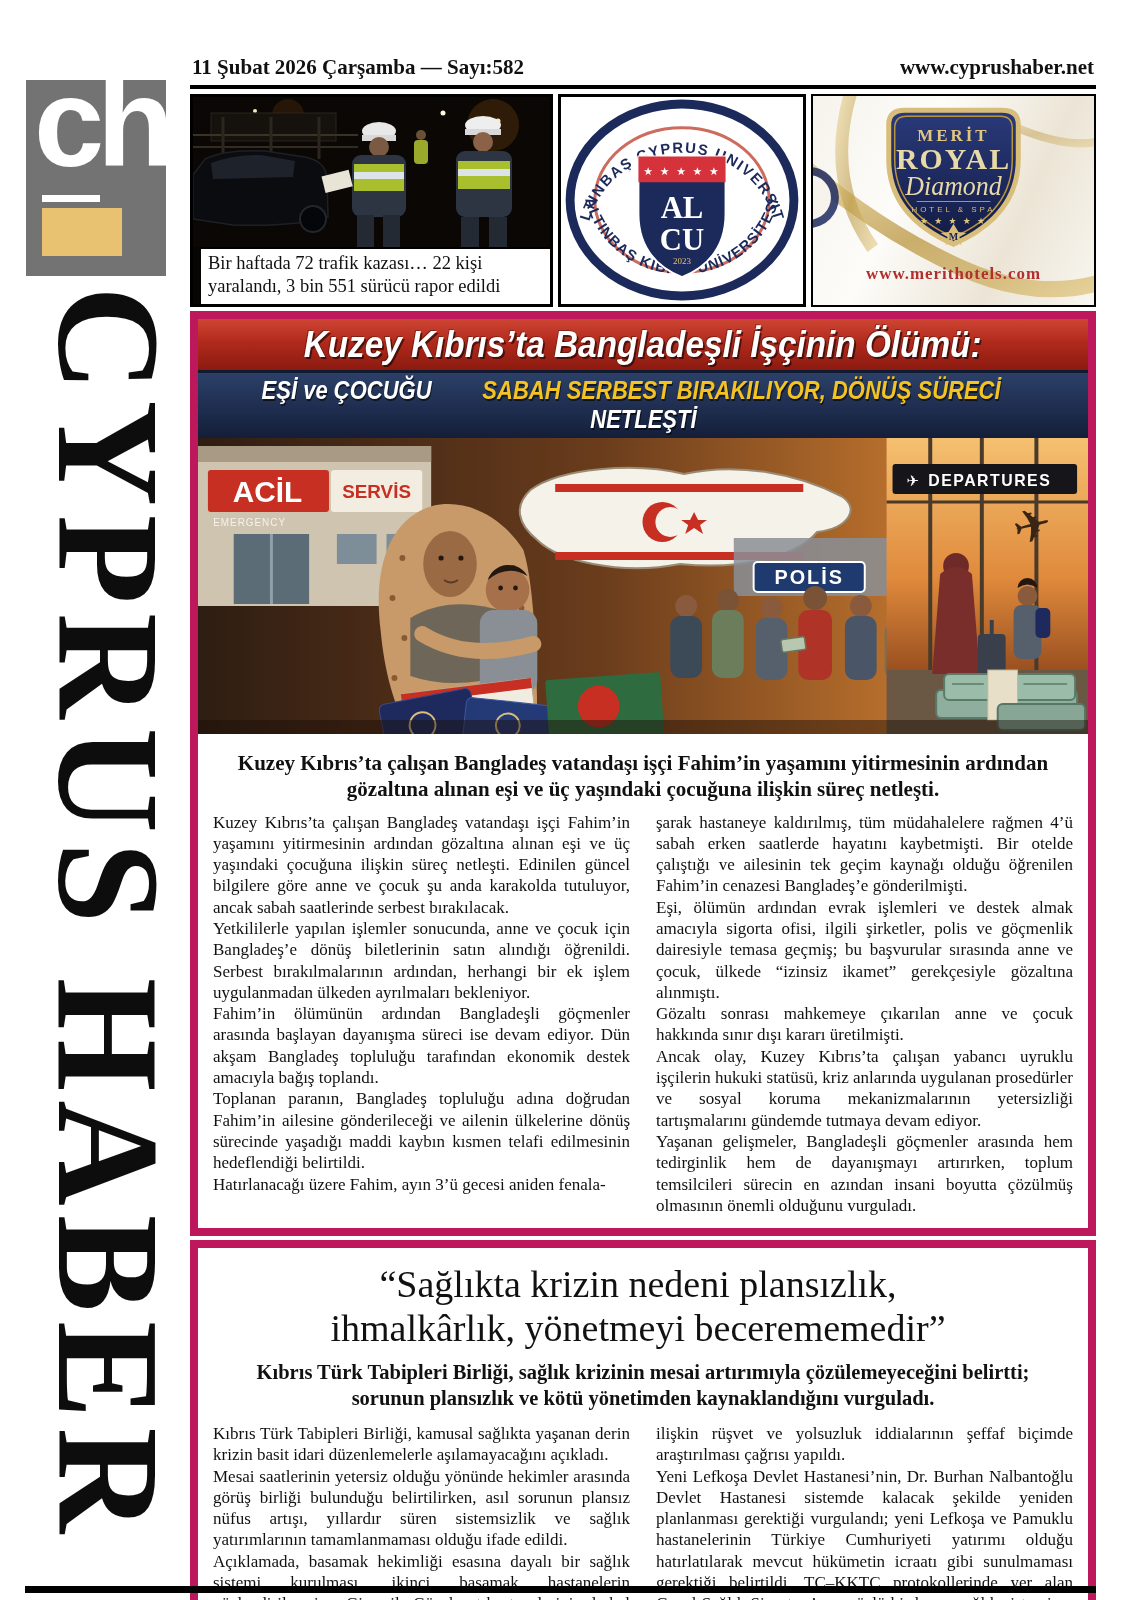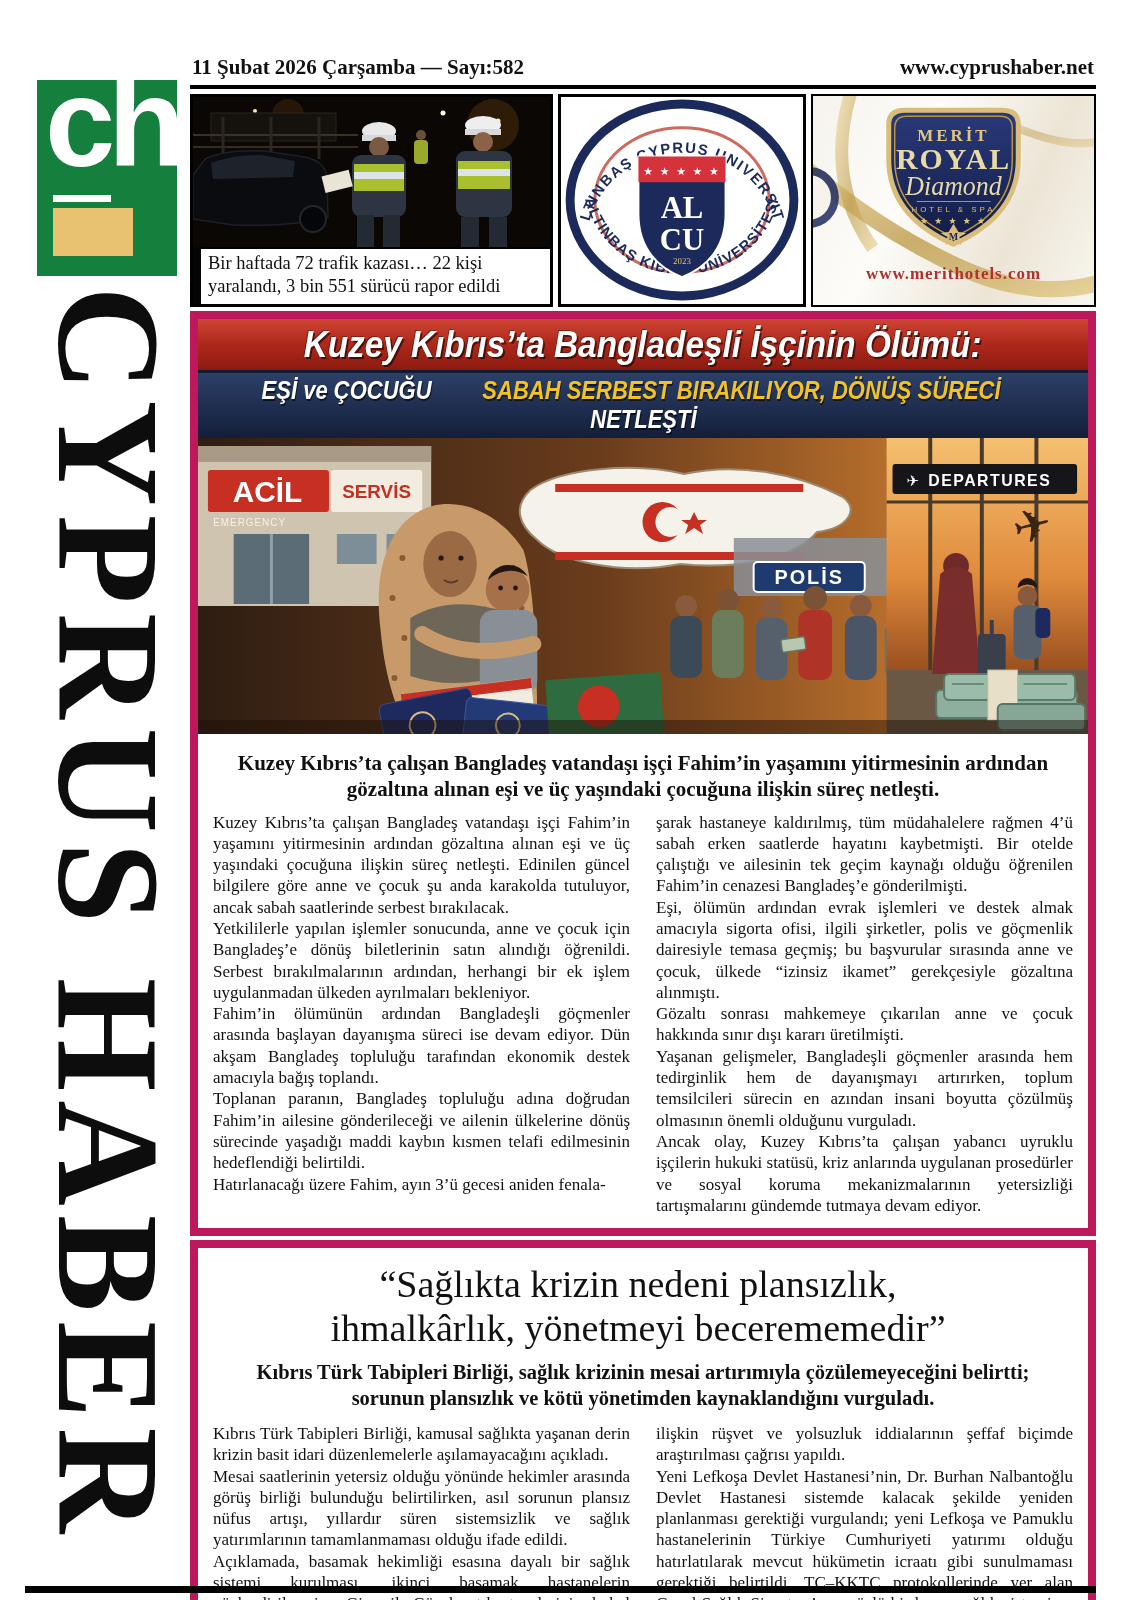--- a/index.html
+++ b/index.html
@@ -1,21 +1,21 @@
 <!DOCTYPE html>
 <html><head>
 <meta charset="utf-8">
 <style>
   html,body{margin:0;padding:0;background:#ffffff;}
   .page{position:relative;width:1131px;height:1600px;background:#fff;overflow:hidden;
         font-family:"Liberation Serif",serif;color:#111;}
 
   
   .masthead{position:absolute;left:25px;top:80px;width:162px;height:1505px;}
-  .ch-logo{position:relative;width:140px;height:196px;background:#15803d;margin-left:12px;}
+  .ch-logo{position:relative;width:140px;height:196px;background:#737373;margin-left:1px;}
   .ch-text{position:absolute;top:-30px;left:8px;color:#fff;
            font-family:"Liberation Sans",sans-serif;font-weight:bold;font-size:126px;letter-spacing:-7px;}
   .ch-underline{position:absolute;left:16px;bottom:74px;width:58px;height:7px;background:#fff;}
   .ch-gold{position:absolute;left:16px;bottom:20px;width:80px;height:48px;background:#e9c271;}
   .vertical-title{position:absolute;top:206px;left:2px;height:1300px;width:160px;
         writing-mode:vertical-rl;text-orientation:mixed;
         font-family:"Liberation Serif",serif;font-weight:bold;font-size:146px;line-height:158px;
         letter-spacing:9px;color:#0d0d0d;white-space:nowrap;}
 
   
@@ -339,22 +339,22 @@
             <p>Kuzey Kıbrıs’ta çalışan Bangladeş vatandaşı işçi Fahim’in yaşamını yitirmesinin ardından gözaltına alınan eşi ve üç yaşındaki çocuğuna ilişkin süreç netleşti. Edinilen güncel bilgilere göre anne ve çocuk şu anda karakolda tutuluyor, ancak sabah saatlerinde serbest bırakılacak.</p>
             <p>Yetkililerle yapılan işlemler sonucunda, anne ve çocuk için Bangladeş’e dönüş biletlerinin satın alındığı öğrenildi. Serbest bırakılmalarının ardından, herhangi bir ek işlem uygulanmadan ülkeden ayrılmaları bekleniyor.</p>
             <p>Fahim’in ölümünün ardından Bangladeşli göçmenler arasında başlayan dayanışma süreci ise devam ediyor. Dün akşam Bangladeş topluluğu tarafından ekonomik destek amacıyla bağış toplandı.</p>
             <p>Toplanan paranın, Bangladeş topluluğu adına doğrudan Fahim’in ailesine gönderileceği ve ailenin ülkelerine dönüş sürecinde yaşadığı maddi kaybın kısmen telafi edilmesinin hedeflendiği belirtildi.</p>
             <p>Hatırlanacağı üzere Fahim, ayın 3’ü gecesi aniden fenala-</p>
           </div>
         <div class="col">
             <p>şarak hastaneye kaldırılmış, tüm müdahalelere rağmen 4’ü sabah erken saatlerde hayatını kaybetmişti. Bir otelde çalıştığı ve ailesinin tek geçim kaynağı olduğu öğrenilen Fahim’in cenazesi Bangladeş’e gönderilmişti.</p>
             <p>Eşi, ölümün ardından evrak işlemleri ve destek almak amacıyla sigorta ofisi, ilgili şirketler, polis ve göçmenlik dairesiyle temasa geçmiş; bu başvurular sırasında anne ve çocuk, ülkede “izinsiz ikamet” gerekçesiyle gözaltına alınmıştı.</p>
             <p>Gözaltı sonrası mahkemeye çıkarılan anne ve çocuk hakkında sınır dışı kararı üretilmişti.</p>
+            <p>Ancak olay, Kuzey Kıbrıs’ta çalışan yabancı uyruklu işçilerin hukuki statüsü, kriz anlarında uygulanan prosedürler ve sosyal koruma mekanizmalarının yetersizliği tartışmalarını gündemde tutmaya devam ediyor.</p>
             <p>Yaşanan gelişmeler, Bangladeşli göçmenler arasında hem tedirginlik hem de dayanışmayı artırırken, toplum temsilcileri sürecin en azından insani boyutta çözülmüş olmasının önemli olduğunu vurguladı.</p>
-            <p>Ancak olay, Kuzey Kıbrıs’ta çalışan yabancı uyruklu işçilerin hukuki statüsü, kriz anlarında uygulanan prosedürler ve sosyal koruma mekanizmalarının yetersizliği tartışmalarını gündemde tutmaya devam ediyor.</p>
           </div>
       </div>
     </div>
 
     <div class="story-box">
       <div class="s2-headline">
         <div>“Sağlıkta krizin nedeni plansızlık,</div>
         <div>ihmalkârlık, yönetmeyi becerememedir”</div>
       </div>
       <div class="s2-subhead">Kıbrıs Türk Tabipleri Birliği, sağlık krizinin mesai artırımıyla çözülemeyeceğini belirtti; sorunun plansızlık ve kötü yönetimden kaynaklandığını vurguladı.</div>

